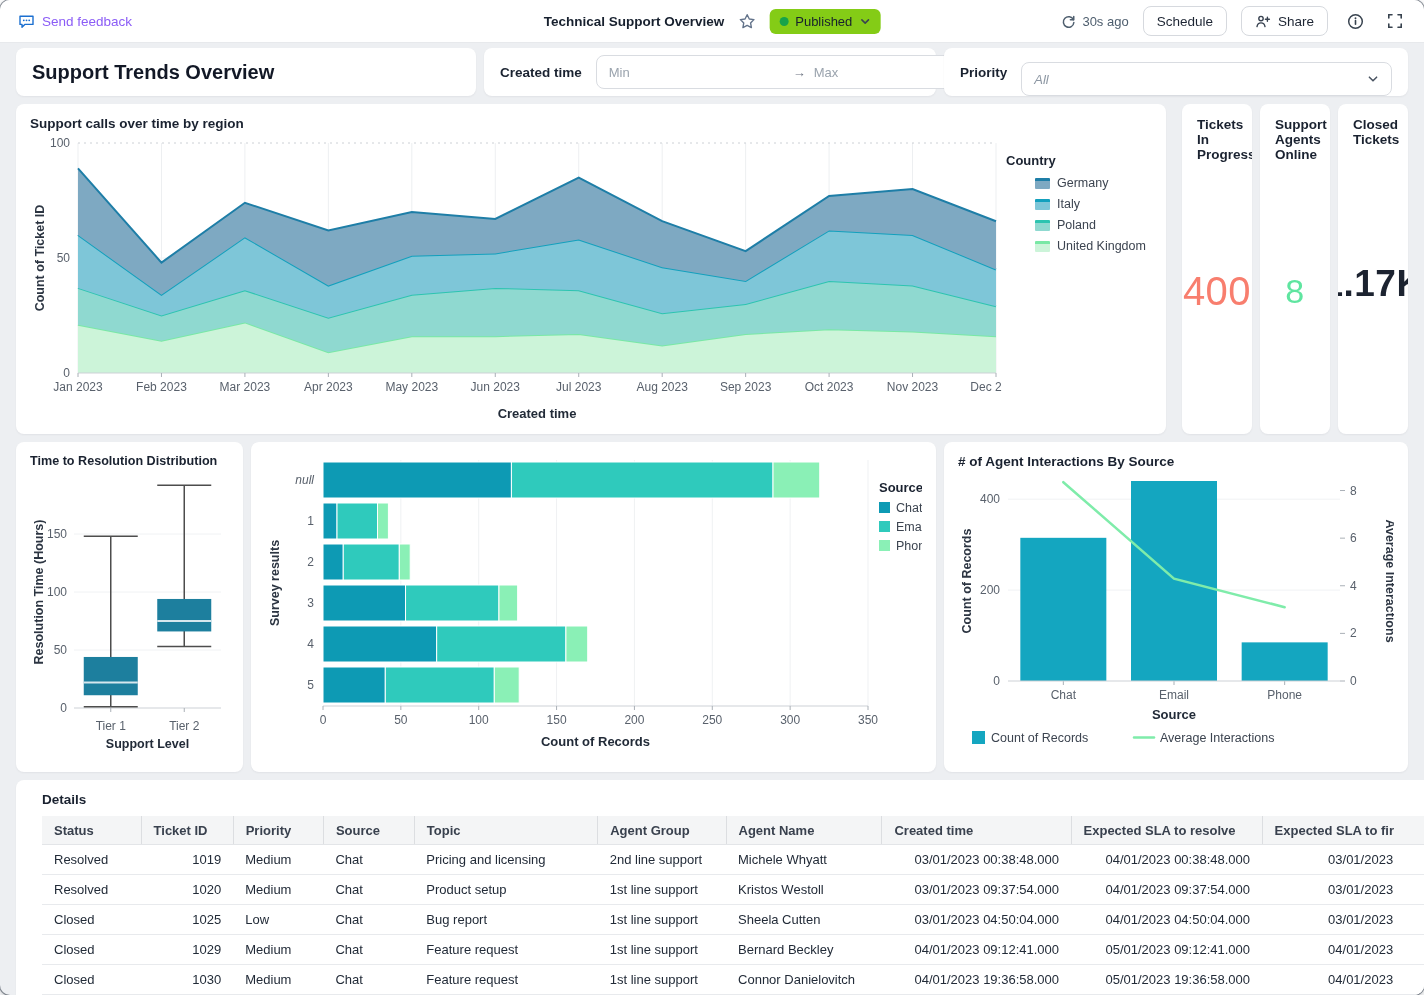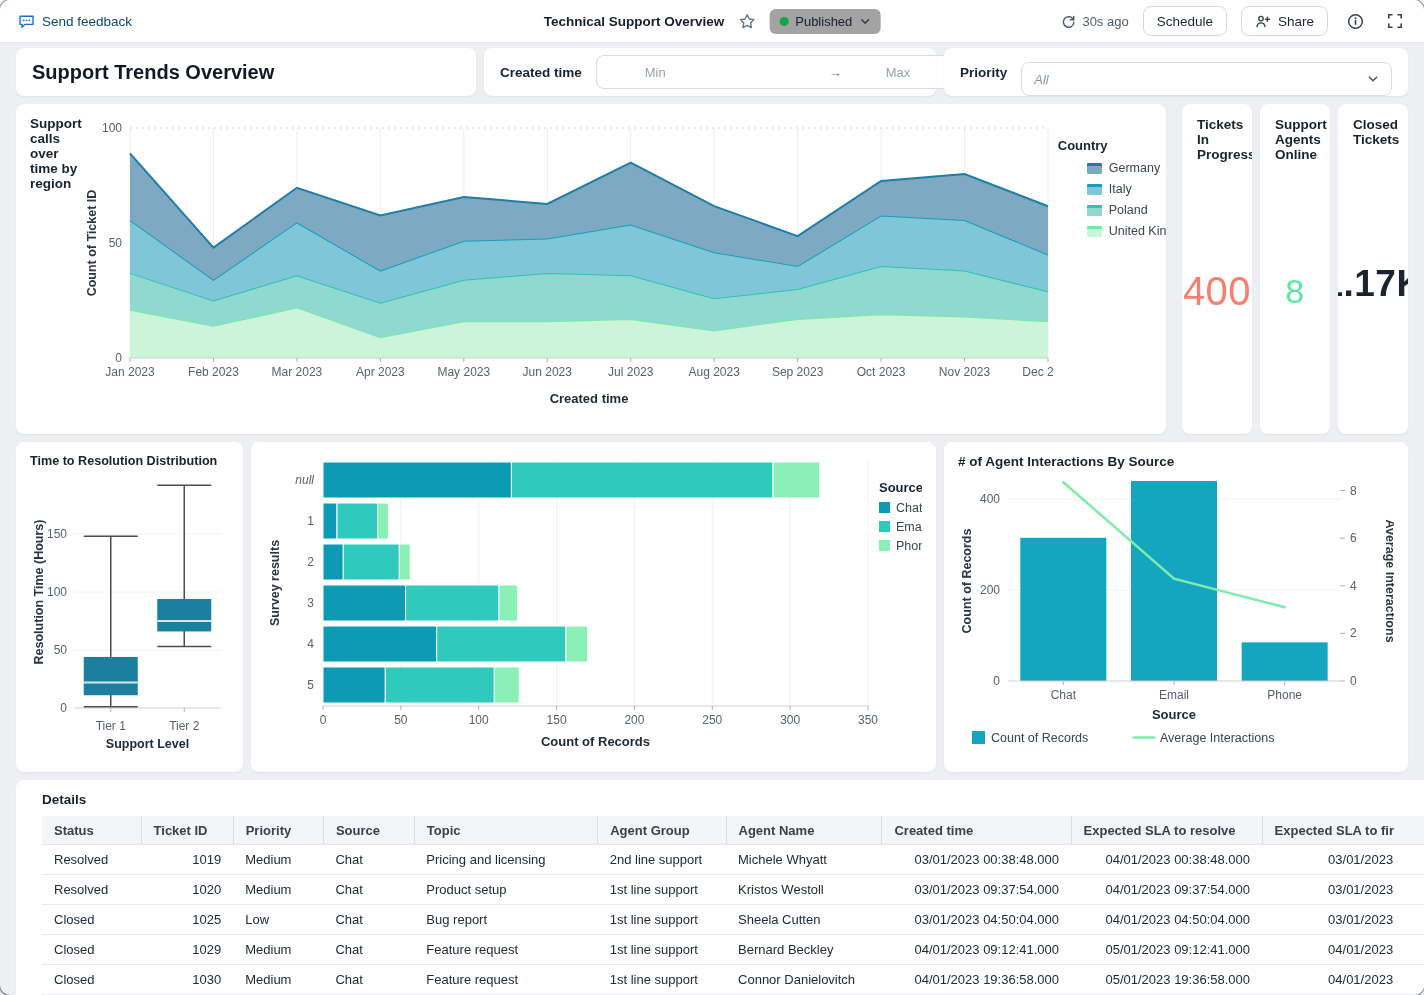--- a/index.html
+++ b/index.html
@@ -2,51 +2,51 @@
 <html><head>
 <meta charset="utf-8">
 <style>
   html,body{margin:0;padding:0;background:#fff;}
   body{font-family:"Liberation Sans",sans-serif;-webkit-font-smoothing:antialiased;}
   .window{position:relative;width:1424px;height:995px;background:#edeff2;border-radius:10px;overflow:hidden;
           box-shadow:0 0 0 1px rgba(25,35,50,.45),0 2px 6px rgba(25,35,50,.35);}
   
   .topbar{position:absolute;top:0;left:0;right:0;height:42px;background:#fff;border-bottom:1px solid #e7e9ec;
           display:flex;align-items:center;}
-  .tb-left{display:flex;align-items:center;gap:7px;margin-left:18px;color:#0c4a6e;font-size:13.5px;font-weight:500;cursor:pointer;}
+  .tb-left{display:flex;align-items:center;gap:7px;margin-left:18px;color:#8b5cf6;font-size:13.5px;font-weight:500;cursor:pointer;}
   .tb-center{position:absolute;left:50%;transform:translateX(-50%);display:flex;align-items:center;gap:14px;}
   .tb-title{font-size:13.5px;font-weight:600;color:#17202e;}
-  .pill{display:flex;align-items:center;gap:7px;background:#a3a3a3;border-radius:6px;padding:5px 10px;cursor:pointer;}
+  .pill{display:flex;align-items:center;gap:7px;background:#84cc16;border-radius:6px;padding:5px 10px;cursor:pointer;}
   .dot{width:9px;height:9px;border-radius:50%;background:#17a34a;}
   .pill-label{font-size:13px;font-weight:500;color:#17202e;}
   .tb-right{position:absolute;right:16px;display:flex;align-items:center;gap:14px;}
   .refresh{display:flex;align-items:center;gap:6px;color:#4e5e6e;font-size:13px;font-weight:500;cursor:pointer;}
   .btn{display:flex;align-items:center;gap:7px;height:30px;padding:8px 13px;border:1px solid #d6d9de;border-radius:8px;
        background:#fff;font-size:13.5px;font-weight:500;color:#1d2533;cursor:pointer;}
   .icon-btn{display:flex;align-items:center;justify-content:center;width:26px;height:26px;cursor:pointer;color:#38434f;}
   
   .card{background:#fff;border-radius:8px;box-shadow:0 1px 2px rgba(29,41,57,.06);box-sizing:border-box;}
   .card-title{font-size:13.5px;font-weight:700;color:#1a2230;}
   
   .filter-row{position:absolute;top:48px;left:16px;right:16px;height:48px;display:flex;gap:8px;}
   .title-card{width:460px;display:flex;align-items:center;padding:0 16px;}
   .page-title{font-size:20px;font-weight:700;color:#121826;margin:0;}
   .filter-card{display:flex;align-items:center;padding:0 16px;gap:14px;}
   .filter-card.created{width:452px;}
   .filter-card.priority{flex:1;}
   .filter-label{font-size:13.5px;font-weight:600;color:#1a2230;white-space:nowrap;}
   .range-box{flex:1;display:flex;align-items:center;height:32px;border:1px solid #d9dce1;border-radius:8px;padding:0 10px;gap:6px;background:#fff;}
-  .range-box input{flex:1;min-width:0;border:none;outline:none;font-size:13px;color:#1a2230;font-family:inherit;background:transparent;margin-left:36px;}
+  .range-box input{flex:1;min-width:0;border:none;outline:none;font-size:13px;color:#1a2230;font-family:inherit;background:transparent;}
   .range-box input::placeholder{color:#9aa3ad;}
   .range-arrow{color:#6b7280;font-size:13px;flex:0 0 auto;}
   .select-box{flex:1;display:flex;align-items:center;height:32px;border:1px solid #d9dce1;border-radius:8px;padding:0 12px;background:#fff;cursor:pointer;margin-top:14px;}
   .select-value{flex:1;font-size:13px;font-style:italic;color:#8d97a3;}
   
   .charts-row{position:absolute;top:104px;left:16px;right:16px;height:330px;display:flex;gap:16px;}
-  .area-card{flex:1;padding:12px 14px;display:flex;flex-direction:row;overflow:hidden;}
+  .area-card{flex:1;padding:12px 14px;display:flex;flex-direction:column;overflow:hidden;}
   .area-body{display:flex;flex:1;}
   .legend-col{width:146px;padding-top:22px;padding-left:4px;}
   .legend-title{font-size:13px;font-weight:700;color:#1a2230;margin-bottom:8px;}
   .legend-item{display:flex;align-items:center;gap:7px;margin-bottom:7px;cursor:pointer;margin-left:29px;}
   .legend-swatch{width:15px;height:8px;border-radius:1px;}
   .legend-label{font-size:12.5px;color:#3c4450;}
   .kpi-col{width:226px;display:flex;flex-direction:row;gap:8px;justify-content:center;}
   .kpi-card{flex:1;padding:13px 15px;display:flex;flex-direction:column;overflow:hidden;}
   .kpi-value-wrap{flex:1;display:flex;align-items:center;justify-content:center;}
   .kpi-value{font-size:40px;font-weight:500;letter-spacing:.5px;}

